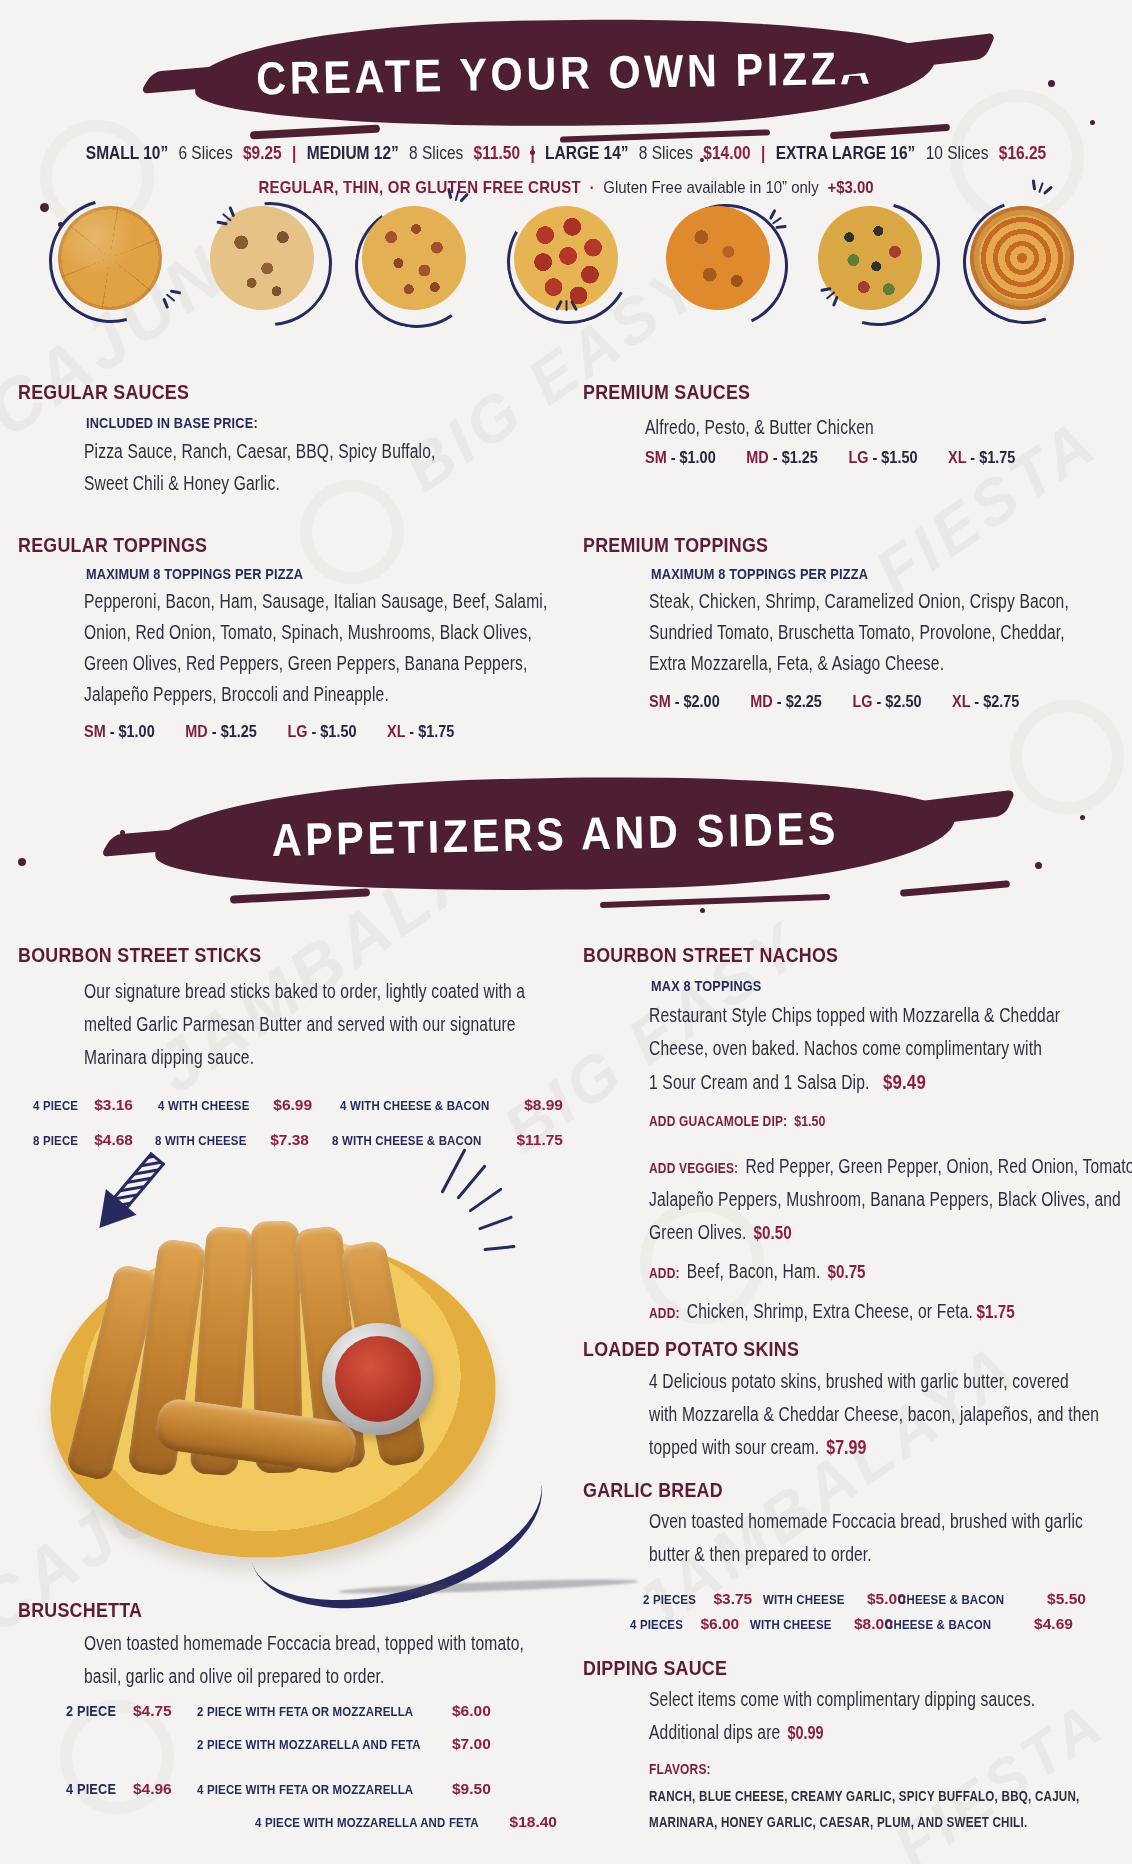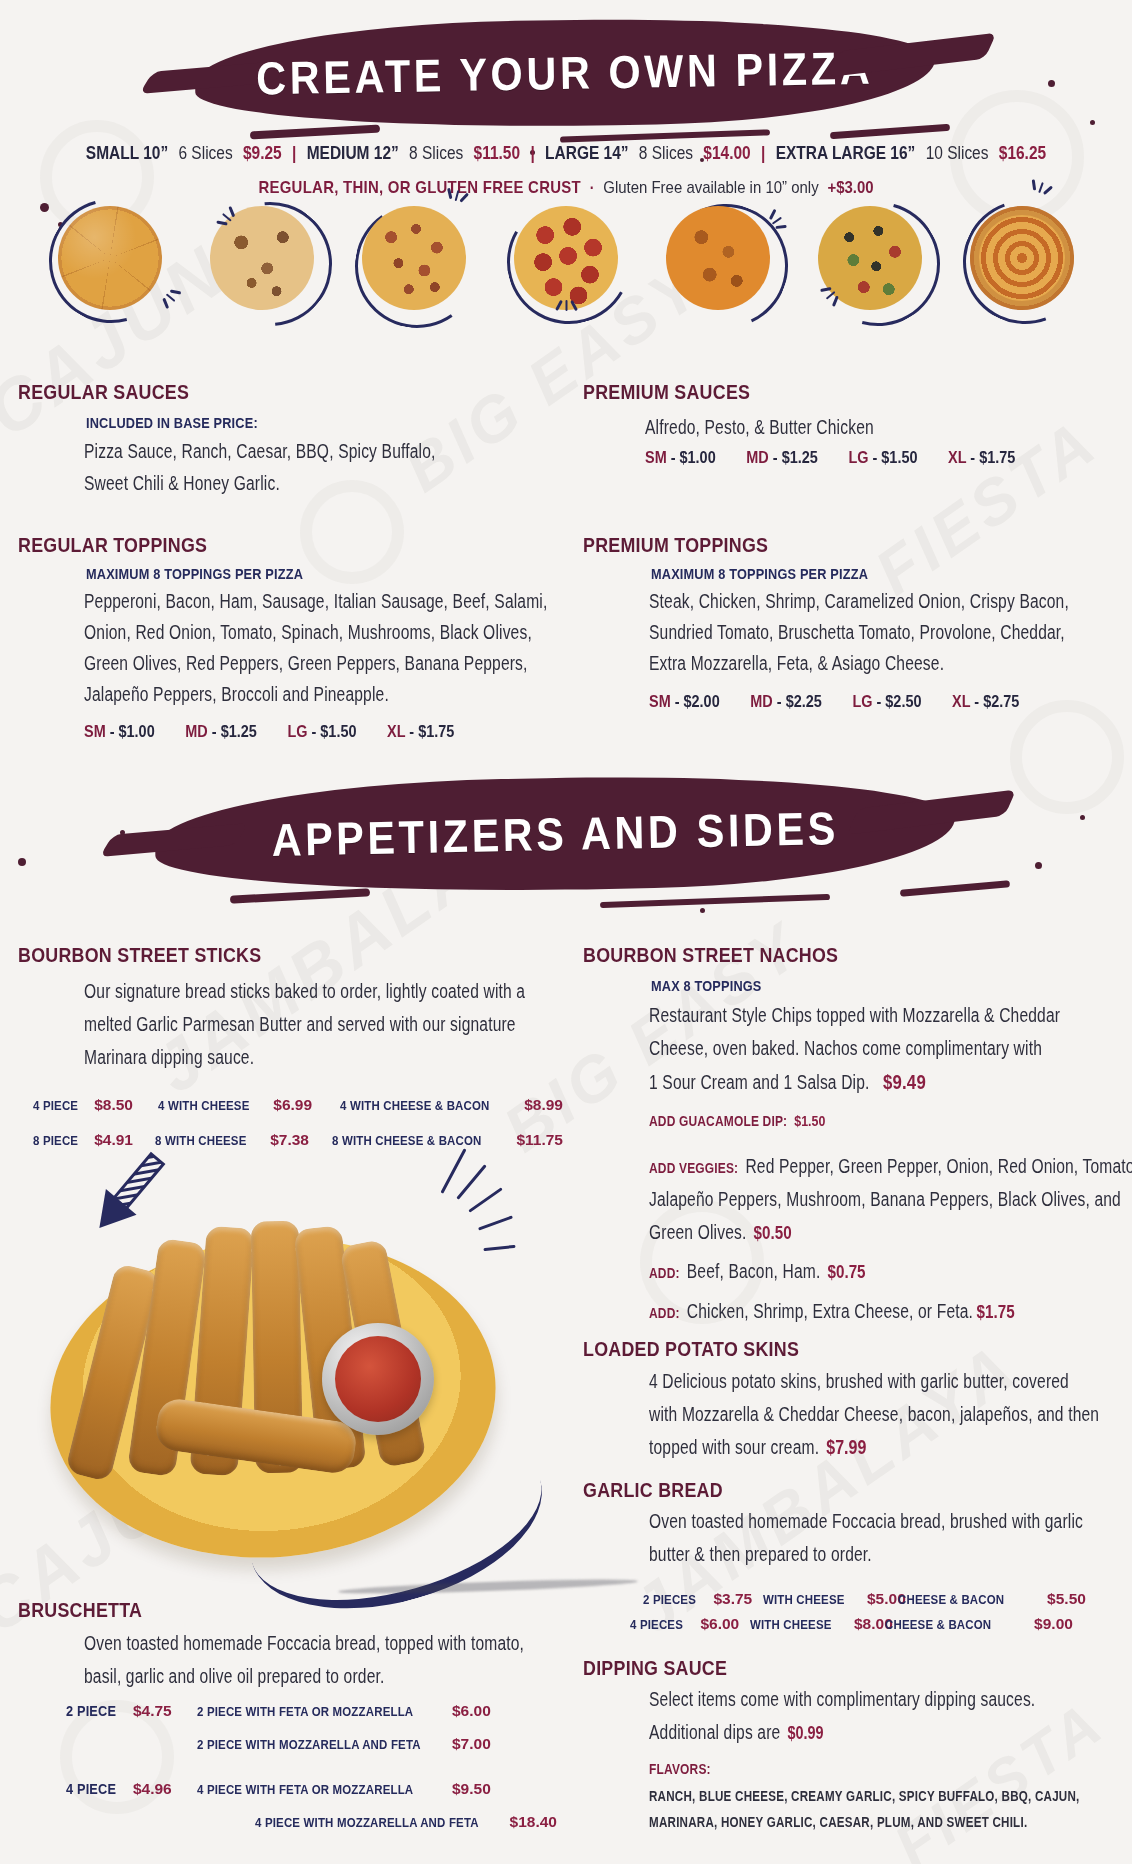--- a/index.html
+++ b/index.html
@@ -299,35 +299,35 @@
   <div class="dot" style="left:1080px;top:815px;width:5px;height:5px;"></div>
 
   <div class="abs h1" style="left:18px;top:943px;">BOURBON STREET STICKS</div>
   <div class="abs body-ln cond" style="left:84px;top:980px;">Our signature bread sticks baked to order, lightly coated with a</div>
   <div class="abs body-ln cond" style="left:84px;top:1013px;">melted Garlic Parmesan Butter and served with our signature</div>
   <div class="abs body-ln cond" style="left:84px;top:1046px;">Marinara dipping sauce.</div>
 
   <div class="abs prow" style="left:33px;top:1096px;width:530px;">
     <span class="pcell" style="width:125px;">
       <span class="plabel">4 PIECE</span>
-      <span class="pprice">$8.50</span>
+      <span class="pprice">$3.16</span>
       </span>
     <span class="pcell" style="width:183px;">
       <span class="plabel">4 WITH CHEESE</span>
       <span class="pprice">$6.99</span>
       </span>
     <span class="pcell">
       <span class="plabel">4 WITH CHEESE &amp; BACON</span>
       <span class="pprice">$8.99</span>
       </span>
   </div>
   <div class="abs prow" style="left:33px;top:1131px;width:530px;">
     <span class="pcell" style="width:125px;">
       <span class="plabel">8 PIECE</span>
-      <span class="pprice">$4.91</span>
+      <span class="pprice">$4.68</span>
       </span>
     <span class="pcell" style="width:183px;">
       <span class="plabel">8 WITH CHEESE</span>
       <span class="pprice">$7.38</span>
       </span>
     <span class="pcell">
       <span class="plabel">8 WITH CHEESE &amp; BACON</span>
       <span class="pprice">$11.75</span>
       </span>
   </div>
@@ -463,21 +463,21 @@
     <span class="pcell" style="width:120px;">
       <span class="plabel">4 PIECES</span>
       <span class="pprice">$6.00</span>
       </span>
     <span class="pcell" style="width:135px;">
       <span class="plabel">WITH CHEESE</span>
       <span class="pprice">$8.00</span>
       </span>
     <span class="pcell" style="gap:24px;">
       <span class="plabel">CHEESE &amp; BACON</span>
-      <span class="pprice">$9.00</span>
+      <span class="pprice">$4.69</span>
       </span>
   </div>
 
   <div class="abs h1" style="left:583px;top:1656px;">DIPPING SAUCE</div>
   <div class="abs body-ln cond" style="left:649px;top:1688px;">Select items come with complimentary dipping sauces.</div>
   <div class="abs cond" style="left:649px;top:1721px;">
     <span class="body-ln">Additional dips are</span>&nbsp;
     <span class="pprice" style="font-size:18px;">$0.99</span>
   </div>
   <div class="abs addlbl cond" style="left:649px;top:1760px;">FLAVORS:</div>

